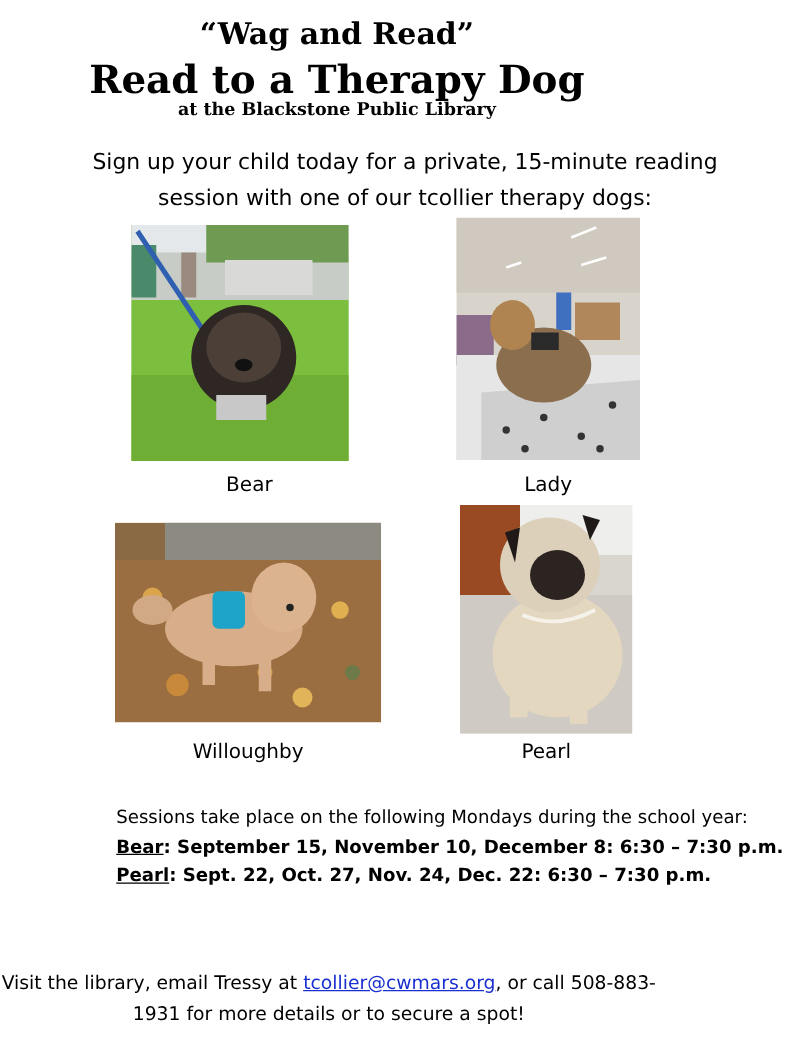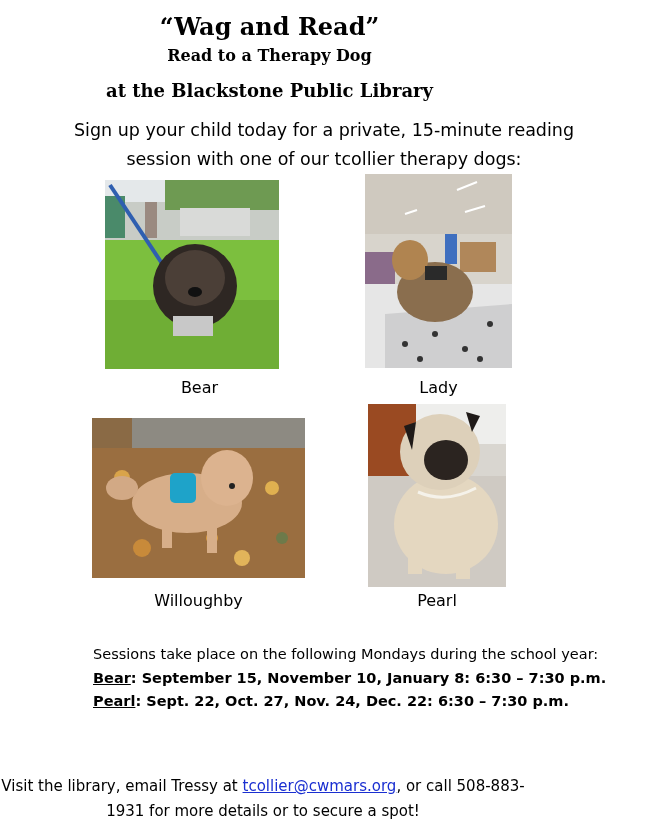--- a/index.html
+++ b/index.html
@@ -1,21 +1,21 @@
 <!DOCTYPE html>
 <html><head>
   <meta charset="utf-8">
   <style>
     html, body { margin: 0; padding: 0; background: #ffffff; }
     body { width: 648px; height: 840px; position: relative; overflow: hidden; color: #000; }
     .abs { position: absolute; }
     .title-block { left: 0; width: 539px; text-align: center; font-family: "DejaVu Serif", serif; font-weight: bold; }
     .t1 { top: 12px; font-size: 24px; letter-spacing: 0px; }
-    .t2 { top: 46px; font-size: 16px; }
-    .t3 { top: 80px; font-size: 18px; }
+    .t2 { top: 46px; font-size: 31px; }
+    .t3 { top: 80px; font-size: 14px; }
     .intro { left: 0; width: 648px; top: 116px; text-align: center; font-size: 17.5px; line-height: 29px; font-family: "DejaVu Sans", sans-serif; }
     .photo { overflow: hidden; }
     .photo svg { display: block; width: 100%; height: 100%; }
     .caption { font-family: "DejaVu Sans", sans-serif; font-size: 16px; text-align: center; }
     .schedule { left: 74px; top: 643px; width: 540px; font-family: "DejaVu Sans", sans-serif; font-size: 14.5px; line-height: 23.5px; margin-left: 19px; }
     .schedule .intro-line { font-weight: normal; }
     .schedule .row { font-weight: bold; white-space: nowrap; }
     .schedule .dog { text-decoration: underline; }
     .contact { left: 0; width: 526px; top: 774px; text-align: center; font-family: "DejaVu Sans", sans-serif; font-size: 15px; line-height: 25px; }
     .contact a { color: #1a2fd1; text-decoration: underline; }
@@ -113,20 +113,20 @@
     <path d="M98 8 L112 12 L104 28 Z" fill="#1f1a18"></path>
     <path d="M50 88 Q78 100 108 84" stroke="#f5f2ea" stroke-width="3" fill="none"></path>
     <rect x="40" y="140" width="14" height="30" fill="#e4d7c0"></rect>
     <rect x="88" y="145" width="14" height="30" fill="#e4d7c0"></rect>
   </svg>
 </div>
 <div class="abs caption" style="left:368px; top:591px; width:138px;">Pearl</div>
 
 <div class="abs schedule">
   <div class="intro-line">Sessions take place on the following Mondays during the school year:</div>
-  <div class="row"><span class="dog">Bear</span><span>: September 15, November 10, January 8: 6:30 – 7:30 p.m.</span></div>
+  <div class="row"><span class="dog">Bear</span><span>: September 15, November 10, December 8: 6:30 – 7:30 p.m.</span></div>
   <div class="row"><span class="dog">Pearl</span><span>: Sept. 22, Oct. 27, Nov. 24, Dec. 22: 6:30 – 7:30 p.m.</span></div>
 </div>
 
 <div class="abs contact">
   <div><span>Visit the library, email Tressy at </span><a href="mailto:tcollier@cwmars.org">tcollier@cwmars.org</a><span>, or call 508-883-</span></div>
   <div>1931 for more details or to secure a spot!</div>
 </div>
 
 </body></html>

